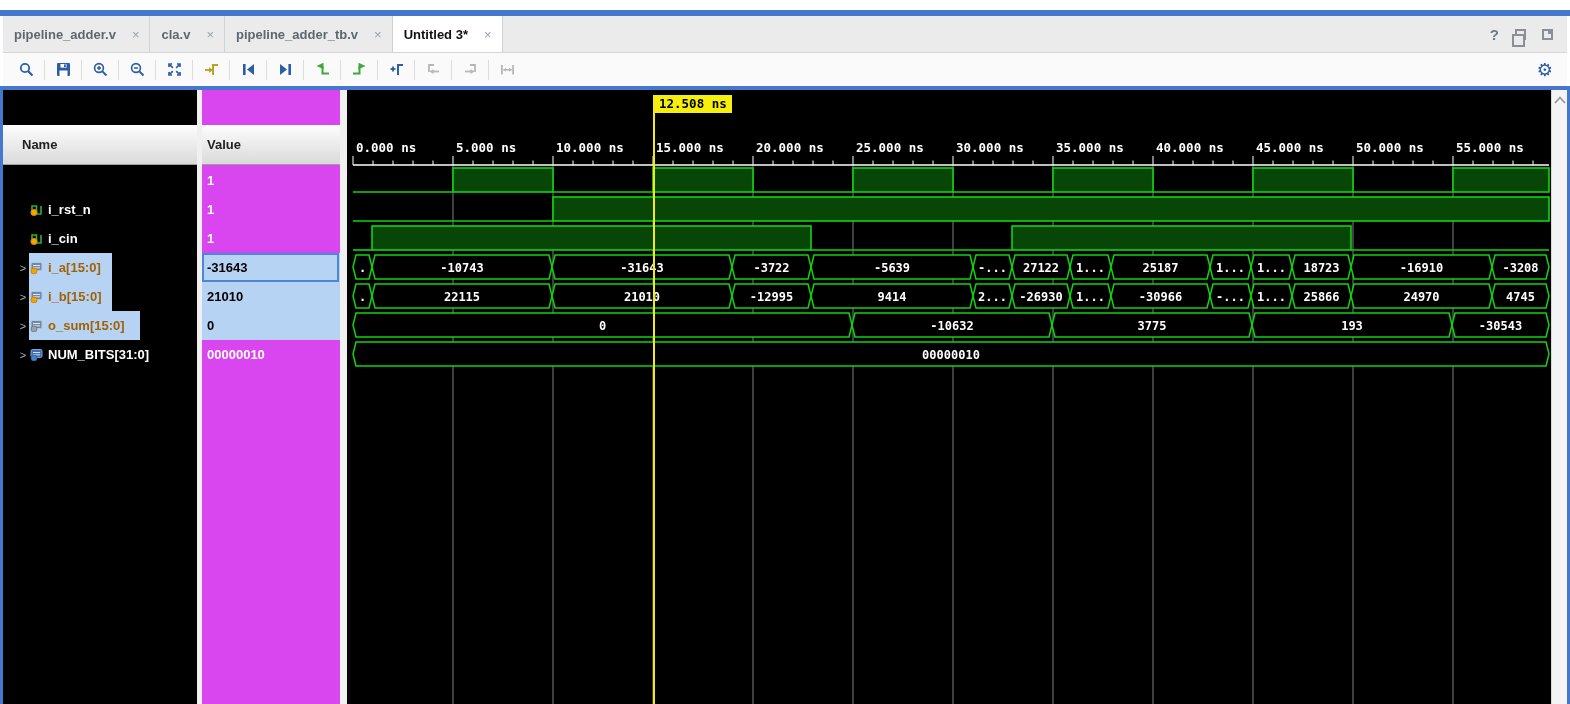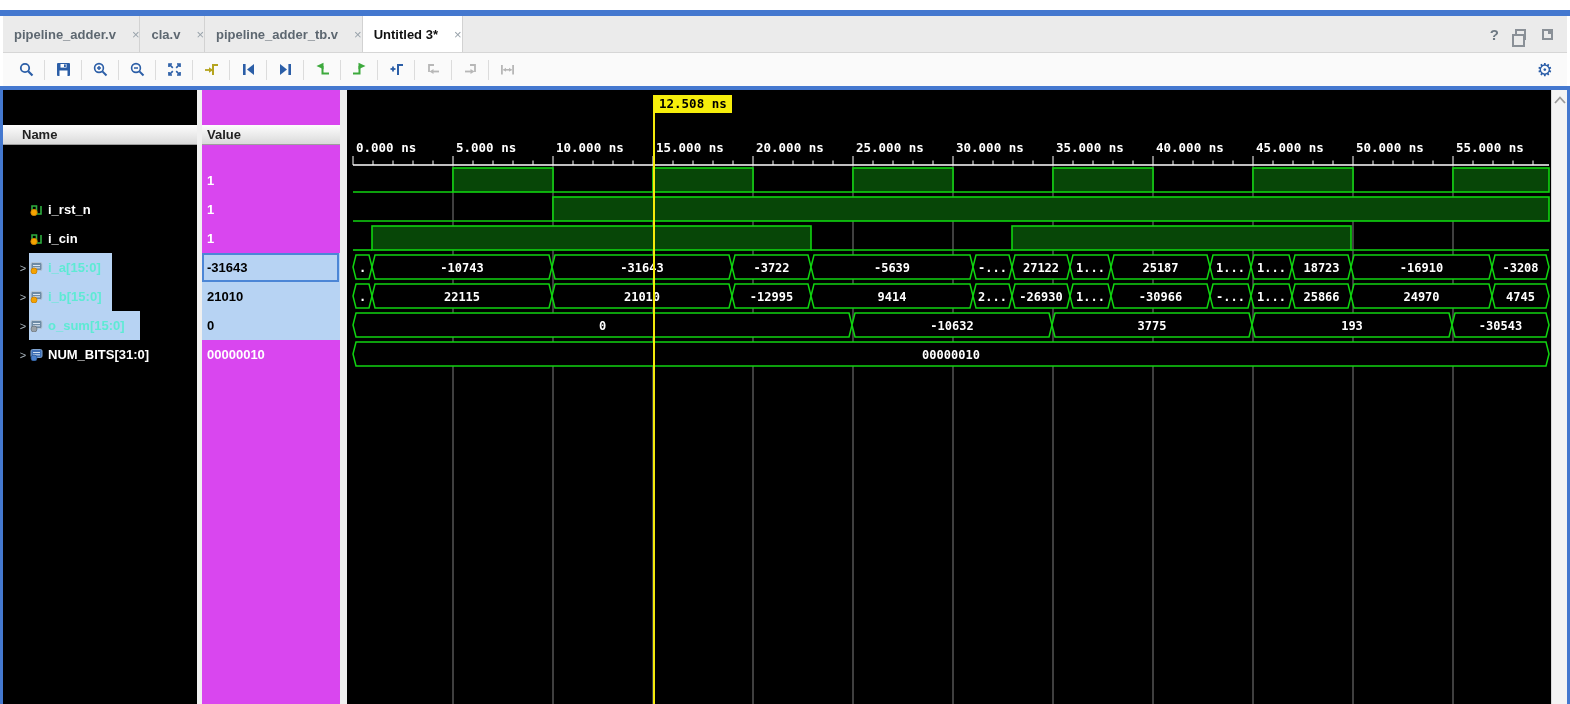--- a/index.html
+++ b/index.html
@@ -6,21 +6,21 @@
   .app{position:relative;width:1570px;height:704px;overflow:hidden;background:#fff;
        font-family:"Liberation Sans",sans-serif;}
   
   .top-blue{position:absolute;top:10px;left:0;width:1570px;height:6px;background:#4478cf;}
   .under-blue{position:absolute;top:86px;left:0;width:1570px;height:4px;background:#4478cf;}
   .side-left{position:absolute;top:90px;left:0;width:3px;height:614px;background:#4478cf;}
   .side-right{position:absolute;top:90px;right:0;width:3px;height:614px;background:#4478cf;}
   
   .tabbar{position:absolute;top:16px;left:3px;width:1564px;height:37px;background:#ebebeb;
           display:flex;align-items:stretch;border-bottom:1px solid #d6d6d6;box-sizing:border-box;}
-  .tab{display:flex;align-items:center;padding:0 0 0 11px;border-right:1px solid #d2d2d2;
+  .tab{display:flex;align-items:center;padding:0 10px 0 11px;border-right:1px solid #d2d2d2;
        color:#5d6770;font-weight:bold;font-size:13px;cursor:default;}
   .tab .close{margin-left:16px;color:#98a2aa;font-weight:normal;font-size:13px;}
   .tab.active{background:#fff;color:#101010;}
   .tab-right{margin-left:auto;display:flex;align-items:center;gap:16px;padding-right:14px;color:#6f7a84;}
   .help-q{font-size:15px;font-weight:bold;}
   .winicon{width:11px;height:11px;border:2px solid #8a9097;position:relative;box-sizing:border-box;}
   .winicon.float:after{content:"";position:absolute;left:-5px;top:3px;width:9px;height:9px;
         border:2px solid #8a9097;background:#ebebeb;}
   .winicon.expand:after{content:"";position:absolute;right:-2px;top:-2px;width:5px;height:5px;background:#8a9097;}
   
@@ -30,27 +30,27 @@
   .tsep{width:1px;height:20px;background:#dcdcdc;margin:0 3px;}
   .gear{margin-left:auto;margin-right:14px;color:#2a5da8;font-size:18px;line-height:18px;}
   
   .names-panel{position:absolute;left:3px;top:90px;width:194px;height:614px;background:#000;overflow:hidden;}
   .splitter{position:absolute;top:90px;height:614px;background:#f0f0f0;}
   .sp1{left:197px;width:5px;} .sp2{left:340px;width:7px;}
   .values-panel{position:absolute;left:202px;top:90px;width:138px;height:614px;background:#d946ef;overflow:hidden;}
   .wave-panel{position:absolute;left:347px;top:90px;width:1204px;height:614px;background:#000;overflow:hidden;}
   .vscroll{position:absolute;left:1551px;top:90px;width:16px;height:614px;background:#f4f4f4;
            border-left:1px solid #d9d9d9;box-sizing:border-box;}
-  .col-header{position:absolute;top:35px;left:0;right:0;height:20px;
+  .col-header{position:absolute;top:35px;left:0;right:0;height:40px;
         background:linear-gradient(#fdfdfd,#dadada);border-bottom:1px solid #9e9e9e;
         color:#222;font-weight:bold;font-size:13px;display:flex;align-items:center;box-sizing:border-box;}
   .nh{padding-left:19px;} .vh{padding-left:5px;}
   .sig-row{position:absolute;left:0;right:0;height:29px;display:flex;align-items:center;
         color:#fff;font-weight:bold;font-size:13px;white-space:nowrap;}
-  .sig-row.sel .slabel{color:#5eead4;}
+  .sig-row.sel .slabel{color:#a16207;}
   .chev{width:14px;margin-left:13px;color:#aab6bf;font-weight:normal;font-size:11px;text-align:center;}
   .chev.hid{visibility:hidden;}
   .sicon{width:13px;height:13px;margin-right:5px;flex:none;}
   .val-row{position:absolute;left:0;right:0;height:29px;display:flex;align-items:center;
         padding-left:5px;color:#fff;font-weight:bold;font-size:13px;}
   .val-row.sel{color:#000;}
   .nhl,.vhl{position:absolute;background:#b7d3f3;}
   .vfocus{position:absolute;border:2px solid #4c86d6;box-sizing:border-box;}
   
   .rlabel{font:bold 12.5px "DejaVu Sans Mono",monospace;fill:#fff;}

